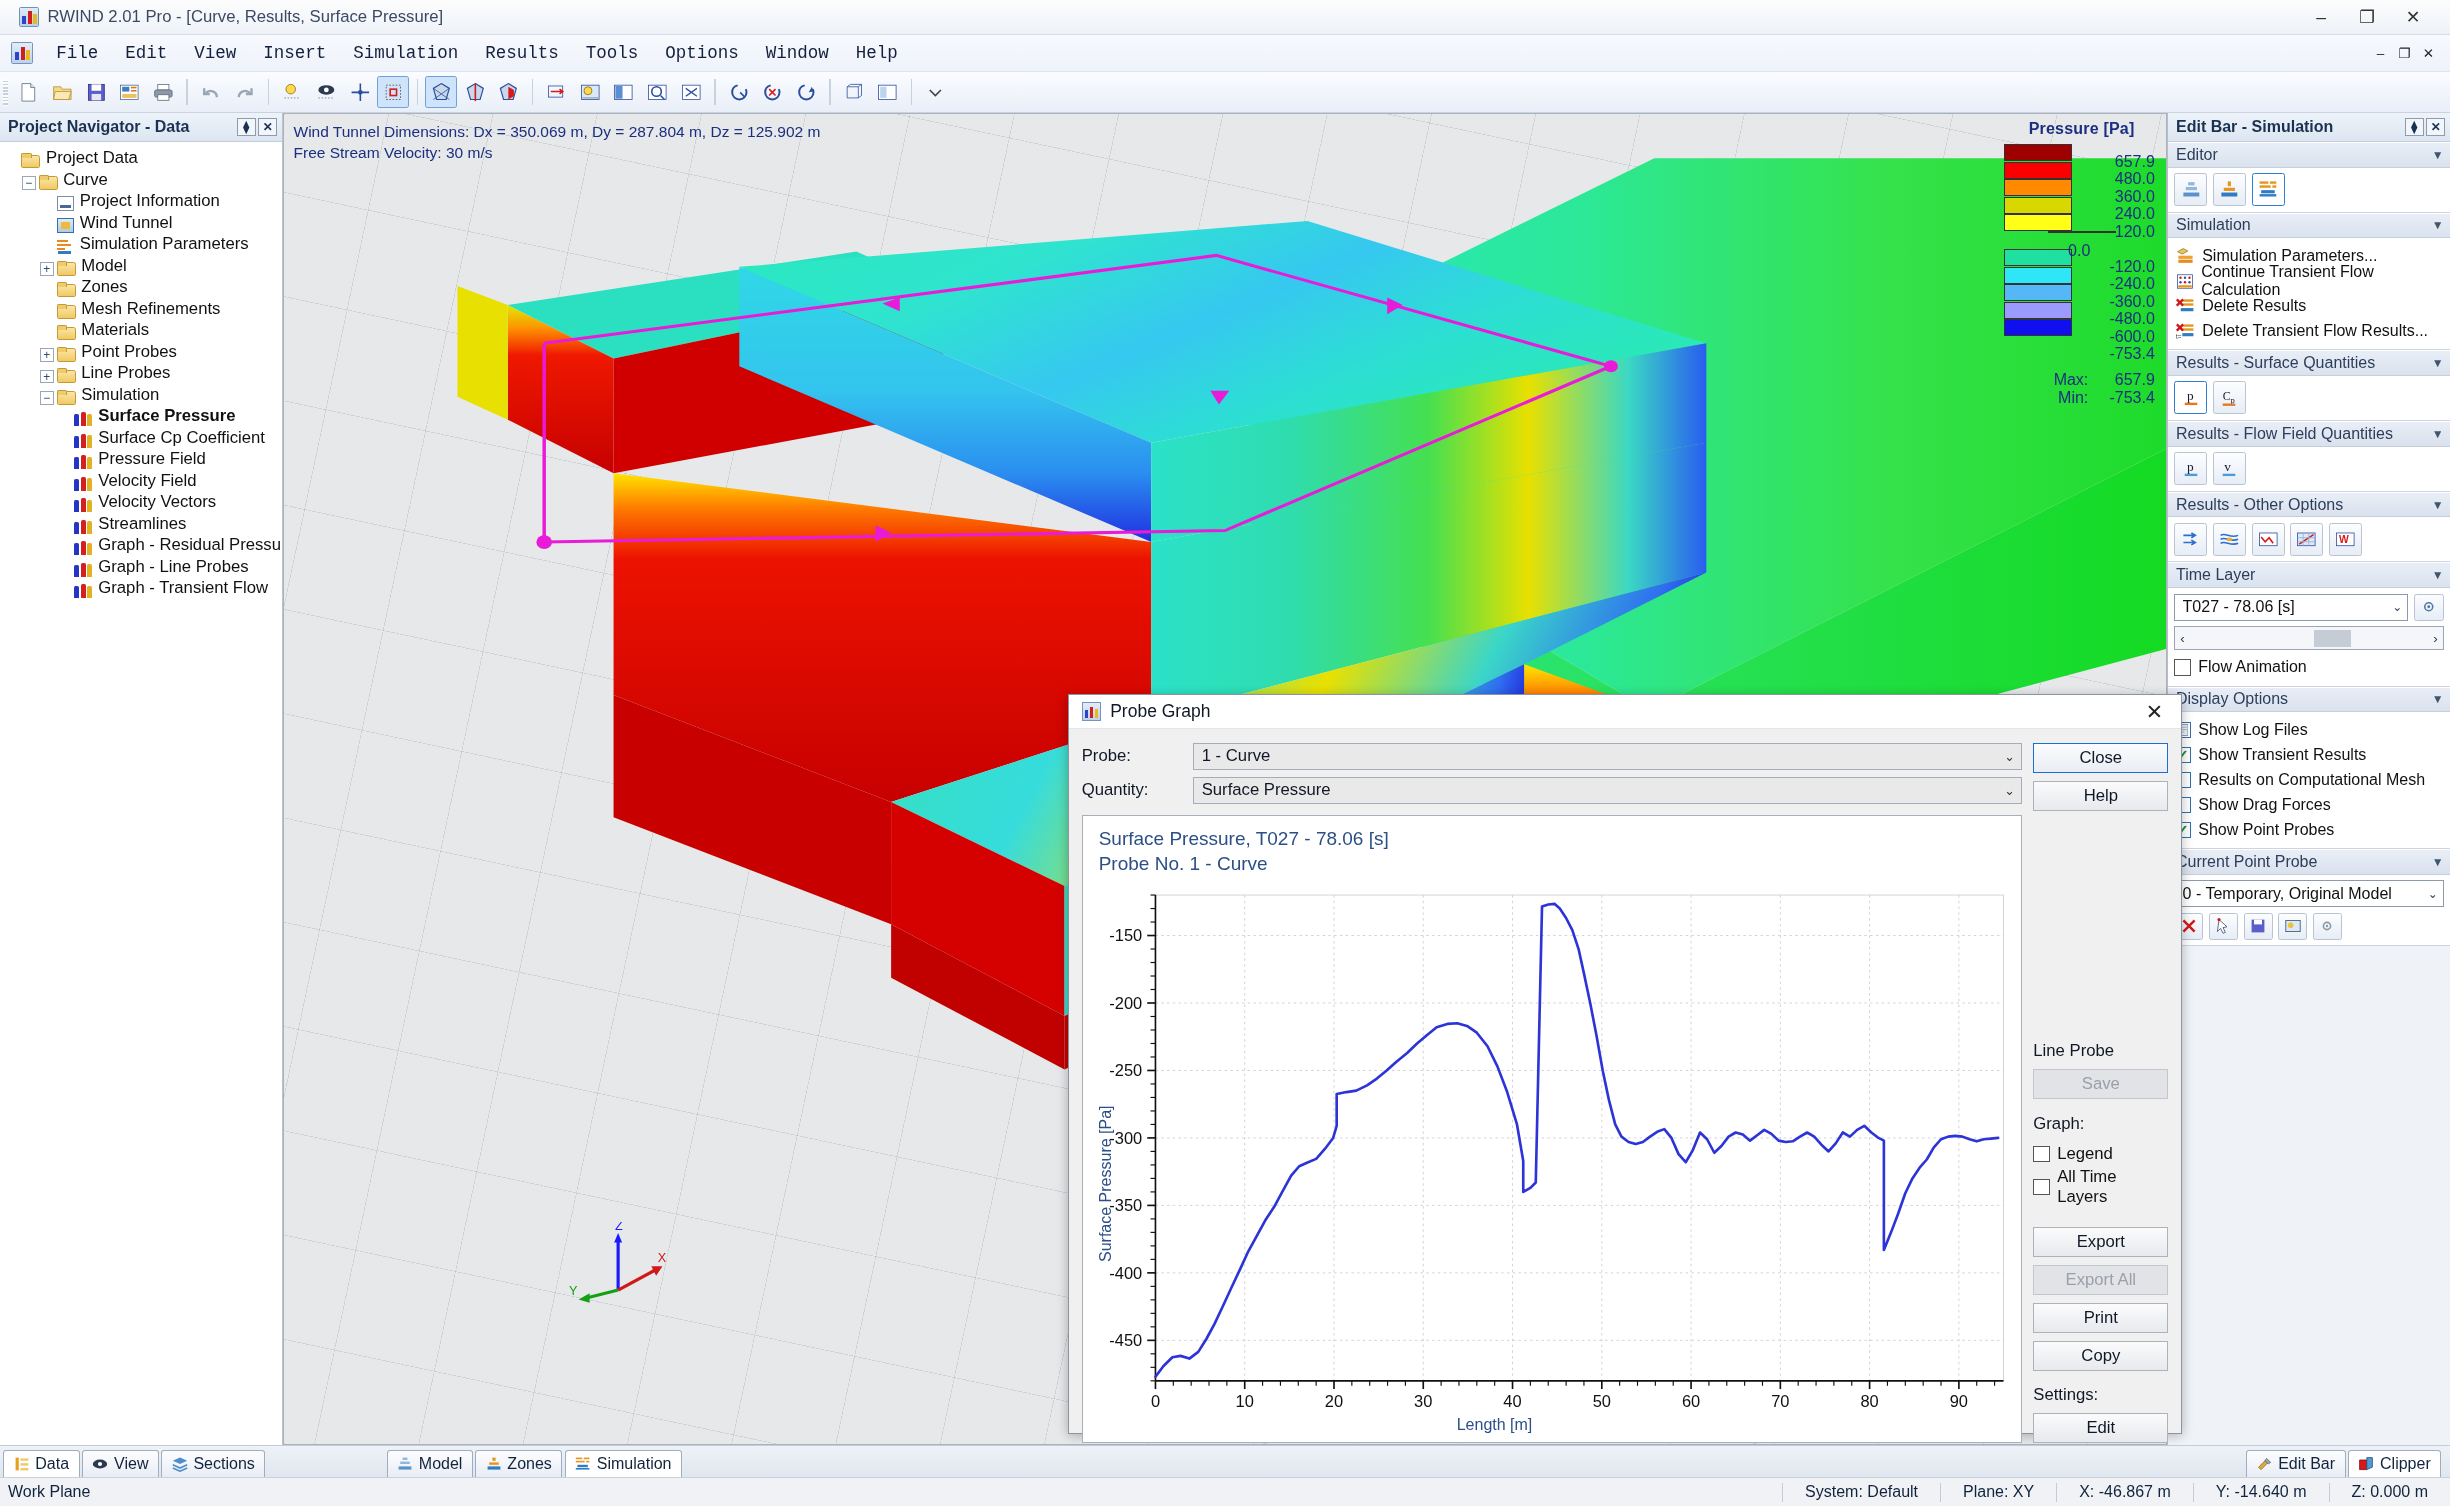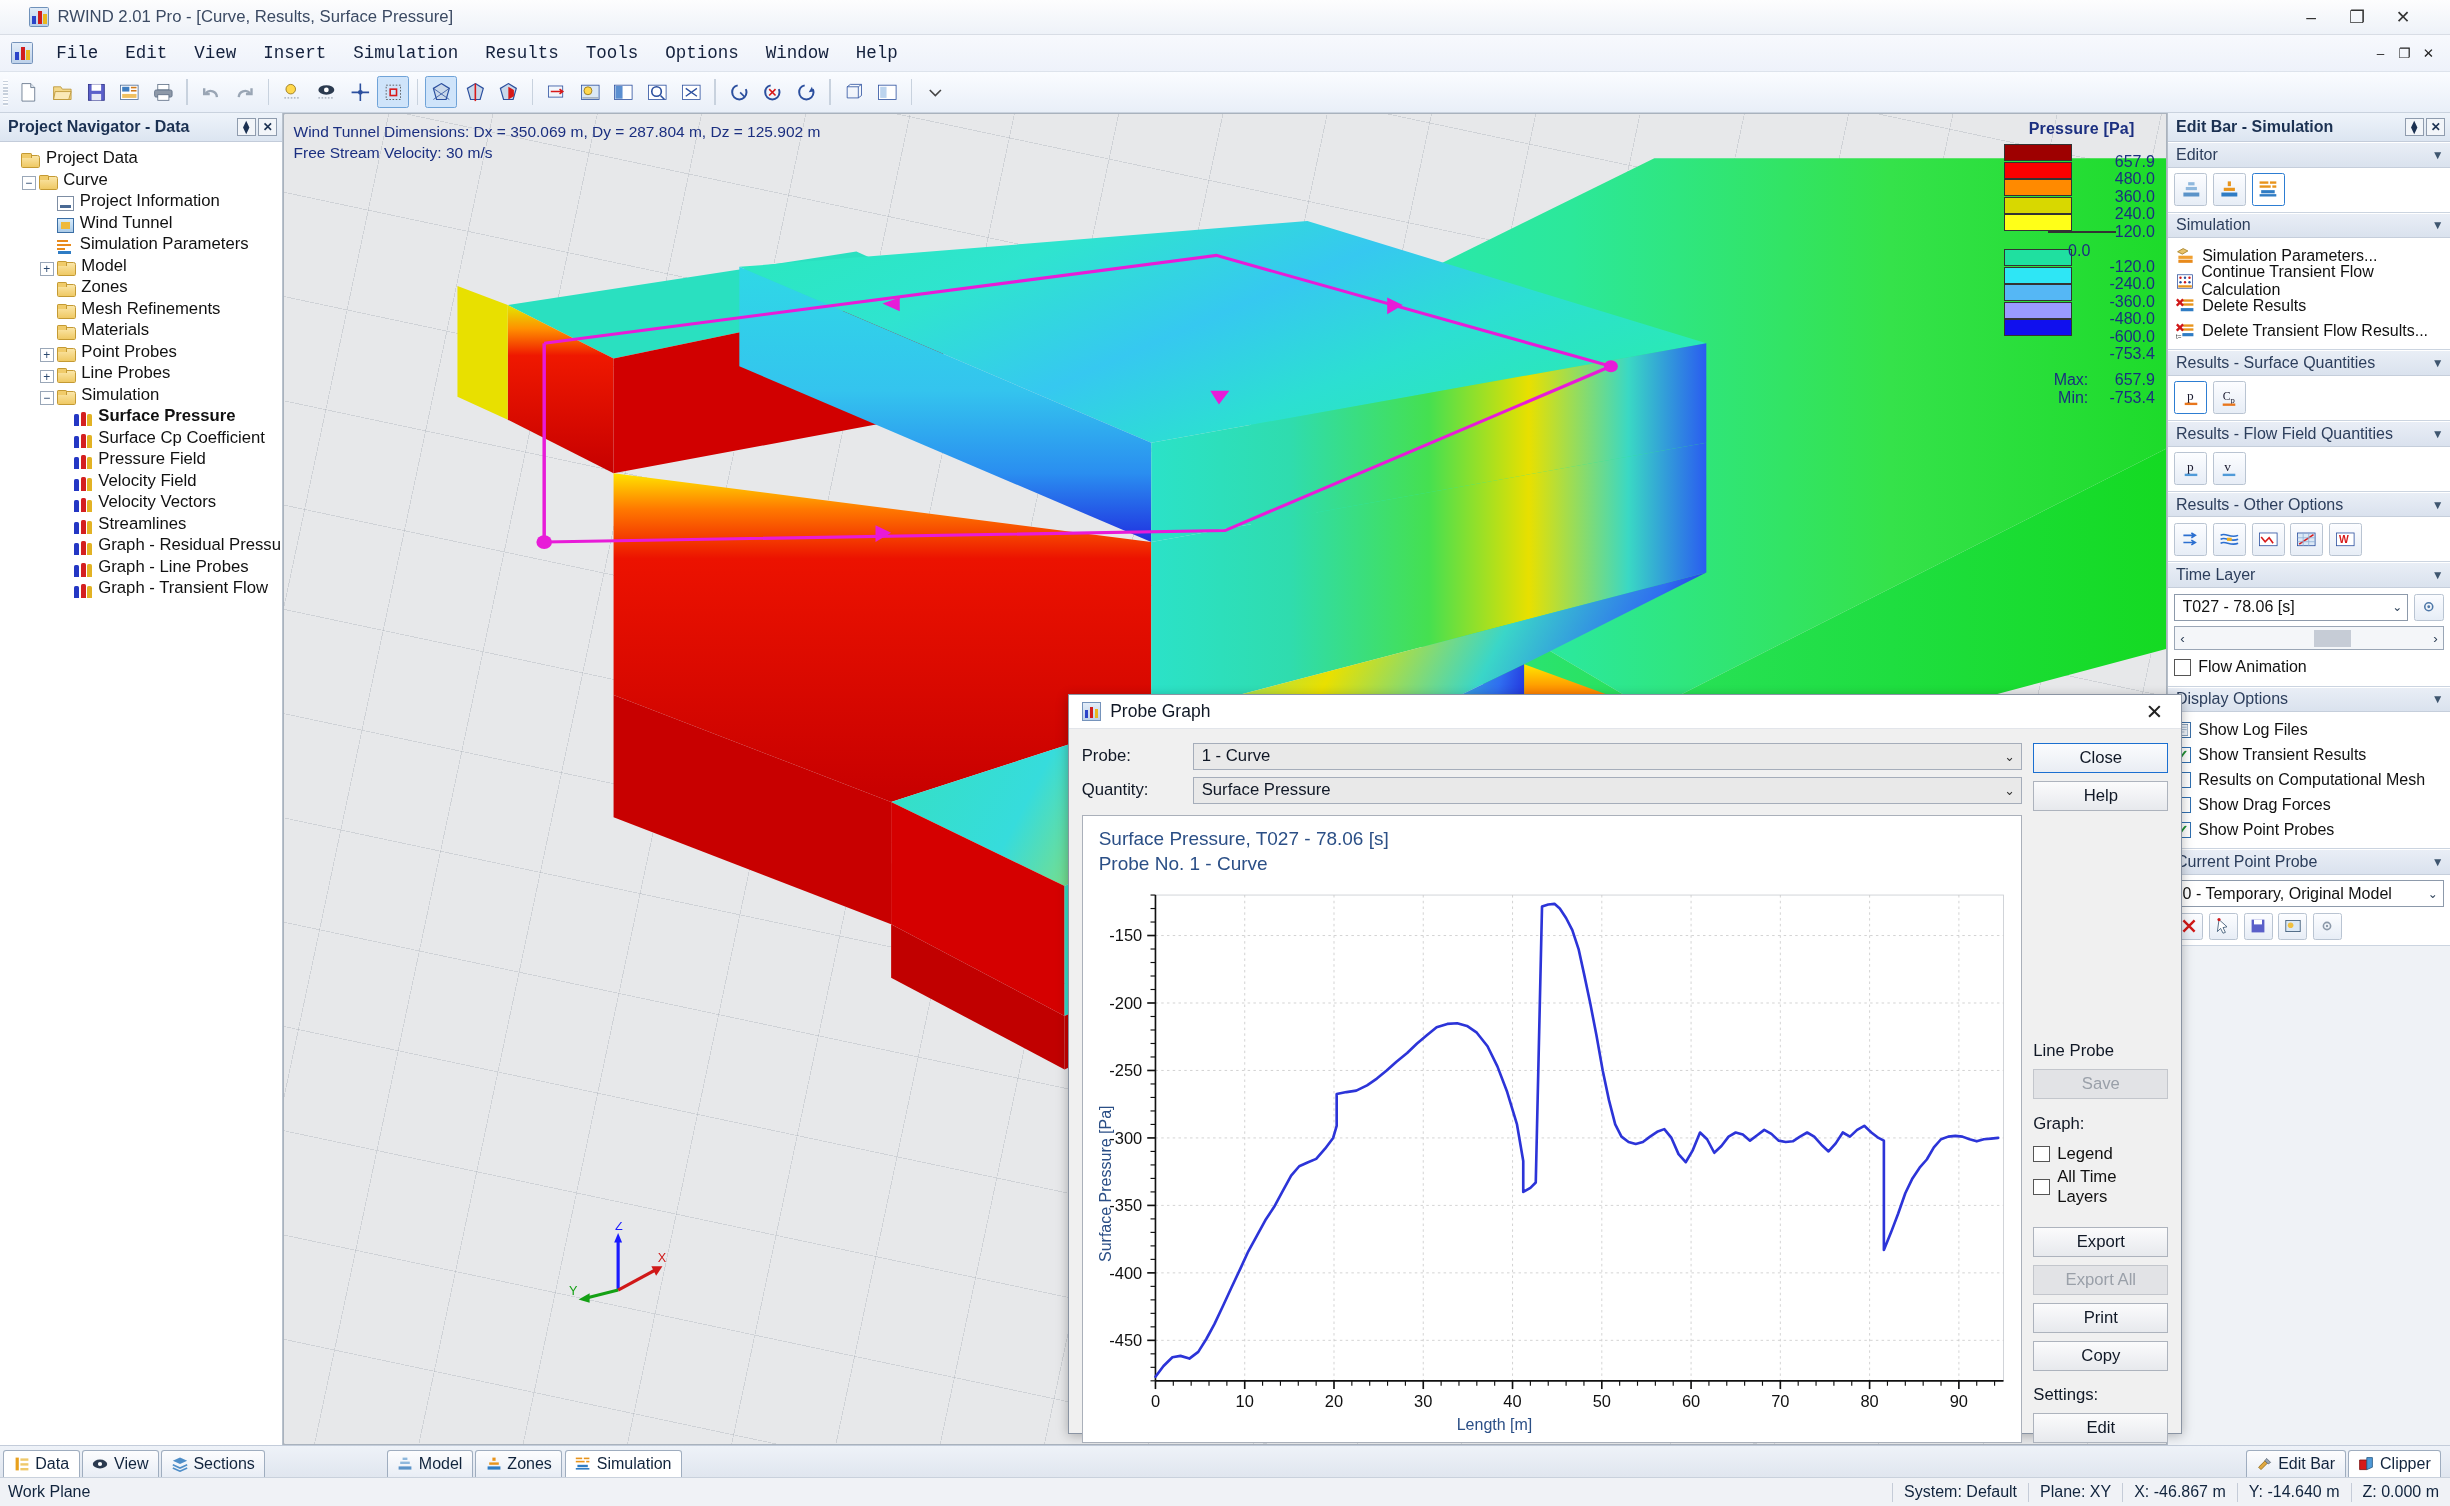--- a/index.html
+++ b/index.html
@@ -9,21 +9,21 @@
     font-family:"Liberation Sans", sans-serif;
     font-size:16.7px;
     background:#f0f0f0;
     overflow:hidden;
     -webkit-font-smoothing:antialiased;
   }
   .app { position:relative; width:2450px; height:1506px; display:flex; flex-direction:column;
          background:linear-gradient(#f2f6fb,#e8eef7); }
 
   
-  .titlebar { height:35px; display:flex; align-items:center; padding:0 24px;
+  .titlebar { height:35px; display:flex; align-items:center; padding:0 14px;
               background:linear-gradient(#fdfdfe,#eef2f8); border-bottom:0.8px solid #d8dde5; }
   .title-icon { width:20.7px; height:20.7px; margin:0 8px 0 4.8px; position:relative;
                 background:linear-gradient(#dfeaf7,#b9cfe8); border:0.8px solid #6f91ba; border-radius:1.6px; }
   .title-icon i { position:absolute; bottom:2.4px; width:4px; display:block; }
   .title-icon i:nth-child(1){ left:2.4px; height:8px; background:#2b44c9; }
   .title-icon i:nth-child(2){ left:8px; height:12.7px; background:#d21d1d; }
   .title-icon i:nth-child(3){ left:13.5px; height:10.3px; background:#e8b820; }
   .titlebar .t-text { color:#3b4a63; font-size:16.7px; }
   .win-btns { margin-left:auto; display:flex; }
   .win-btn { width:46px; height:33px; display:flex; align-items:center; justify-content:center;
@@ -148,21 +148,21 @@
             background:linear-gradient(#eef2f8,#e0e6ef); border-top:0.8px solid #c3ccda; padding-left:3.2px; }
   .tab { height:27px; display:flex; align-items:center; gap:5.6px; padding:0 9.5px;
          border:0.8px solid #9fadbf; border-bottom:none; border-radius:3.2px 3.2px 0 0;
          background:linear-gradient(#fdfdfe,#e8edf5); font-size:16px; color:#11243d; margin-right:2.4px; }
   .tab.active { background:#fff; font-weight:normal; }
   .tabspace { width:119px; }
   .tabright { margin-left:auto; display:flex; align-items:flex-end; padding-right:6.4px; }
   .statusbar { height:29px; display:flex; align-items:center; background:#f0f2f6;
                border-top:0.8px solid #c9d1dc; font-size:16px; color:#11243d; padding-left:8px; }
   .st-right { margin-left:auto; display:flex; }
-  .st-cell { padding:0 11px; border-left:0.8px solid #c5ccd8; height:19px; display:flex; align-items:center; white-space:nowrap; }
+  .st-cell { padding:0 22px; border-left:0.8px solid #c5ccd8; height:19px; display:flex; align-items:center; white-space:nowrap; }
 
   
   .dialog { position:absolute; left:1068px; top:694px; width:1114px; height:740px;
             background:#f0f0f0; border:0.8px solid #8a94a3; box-shadow:0 2.4px 11px rgba(0,0,0,.28);
             display:flex; flex-direction:column; }
   .dlg-title { height:45px; display:flex; align-items:center; padding:0 8px 0 12.7px;
                background:#fff; border-bottom:0.8px solid #e2e5ea; }
   .dlg-title .di { width:19px; height:19px; position:relative; margin-right:9.5px;
                    background:linear-gradient(#e3edf9,#bed2ea); border:0.8px solid #7593bb; }
   .dlg-title .di i { position:absolute; bottom:2.4px; width:3.2px; display:block; }

